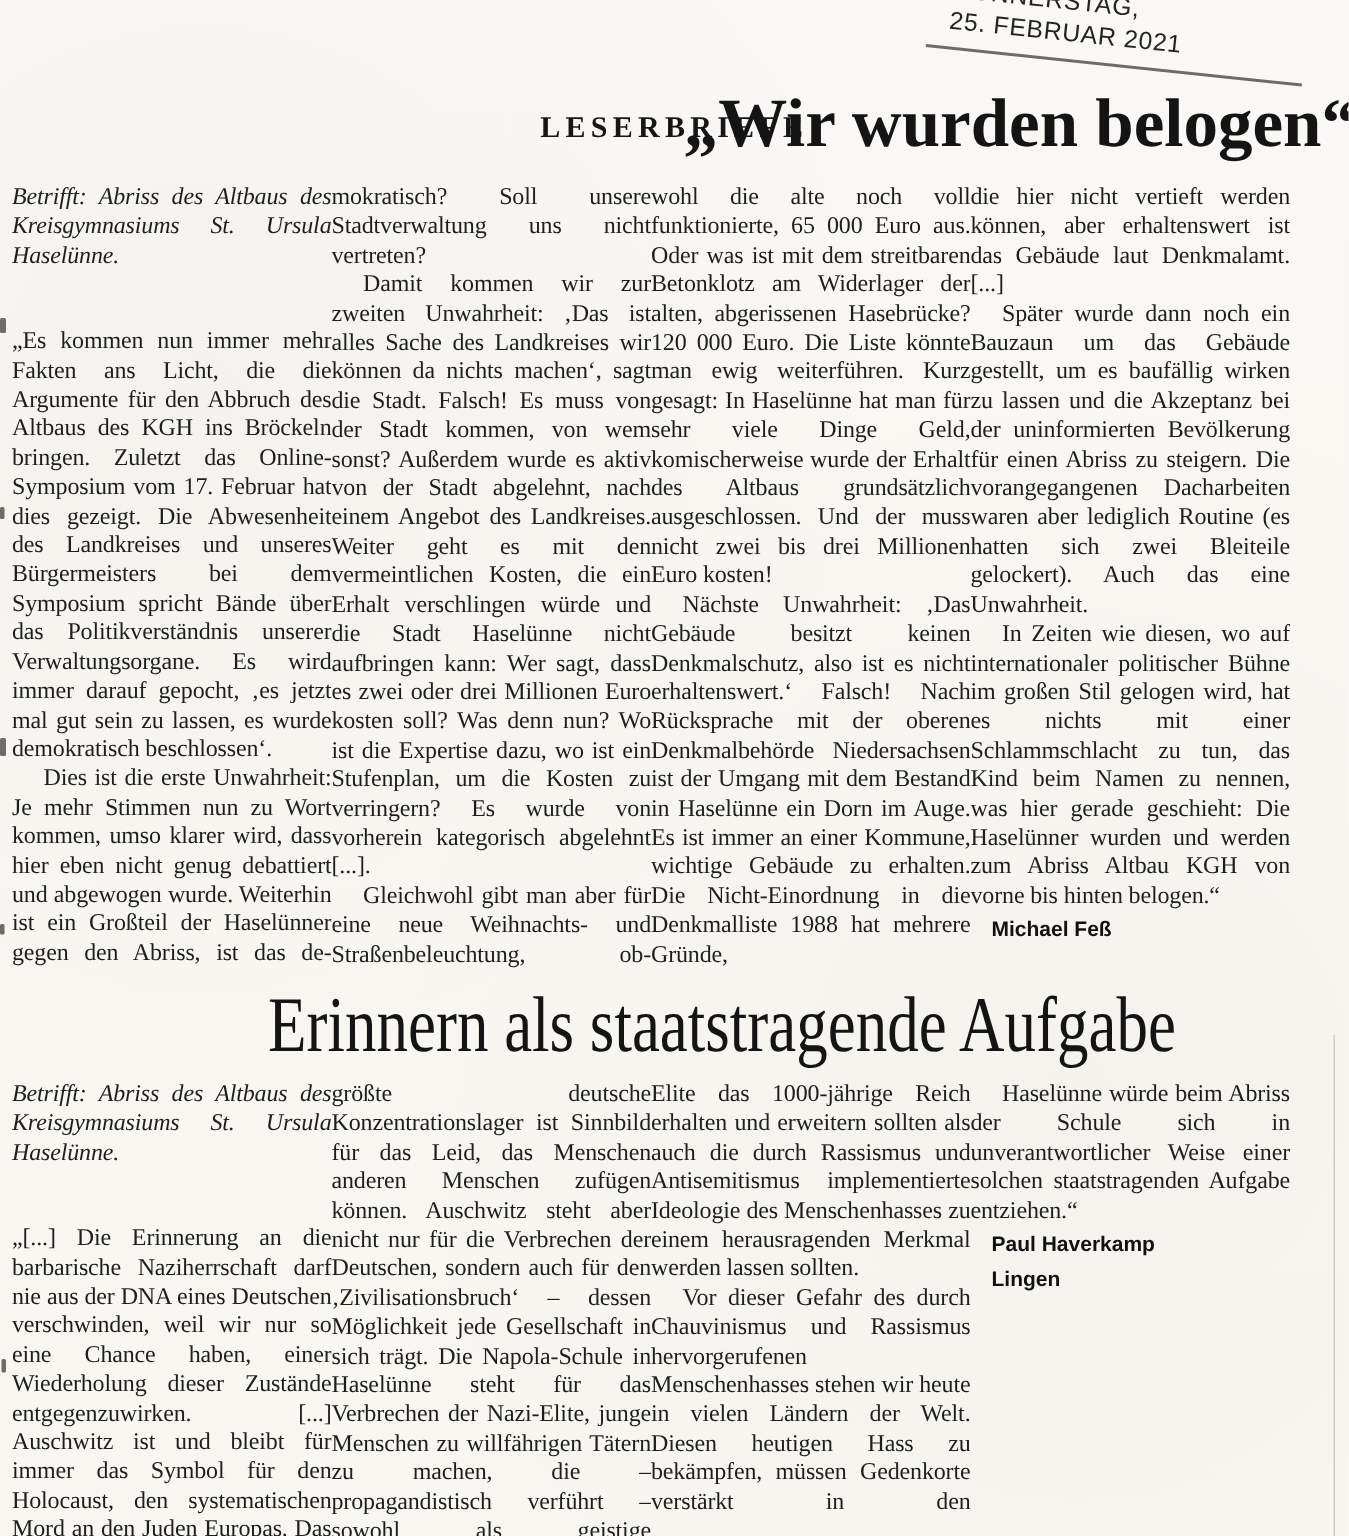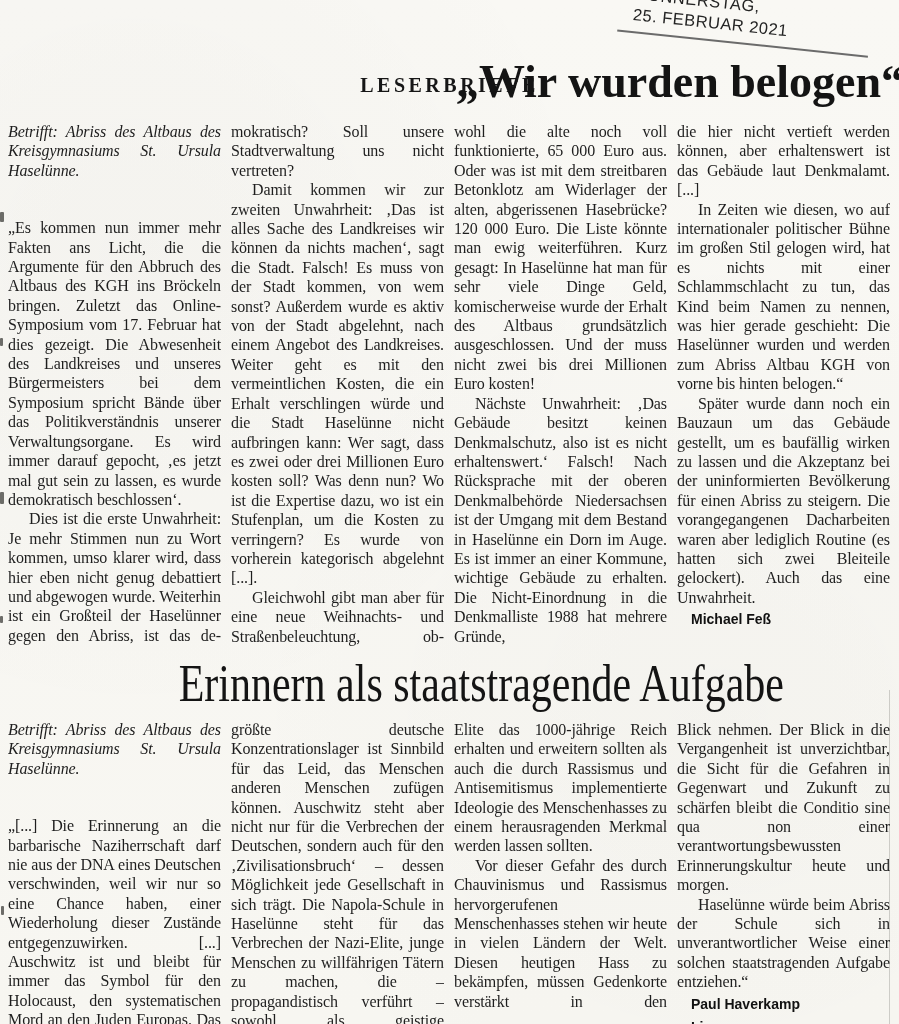--- a/index.html
+++ b/index.html
@@ -35,21 +35,21 @@
     position:absolute;top:52px;left:0;width:100%;margin:5px;text-align:right;
     font-weight:700;font-size:46px;line-height:50px;color:#141414;
   }
   
   .title2{
     position:absolute;top:656px;left:0;width:100%;margin:0;text-align:center;
     font-weight:400;font-size:50px;line-height:54px;color:#141414;padding-left:32px;
   }
   .title2 .inner{display:inline-block;transform:scale(.84,1.05);transform-origin:center;white-space:nowrap;}
   
-  .cols{position:absolute;left:8px;display:flex;gap:10px;}
+  .cols{position:absolute;left:8px;display:flex;}
   .cols.a1{top:122px;height:538px;}
   .cols.a2{top:720px;height:304px;}
   .col{width:213px;overflow:hidden;}
   .col p{
     margin:0;text-align:justify;
     font-size:16px;line-height:19.4px;letter-spacing:-.1px;
     hyphens:auto;-webkit-hyphens:auto;
   }
   p.intro{font-style:italic;margin-bottom:38px;}
   p.ind{text-indent:21px;}
@@ -93,42 +93,41 @@
       <p>mokratisch? Soll unsere Stadtverwaltung uns nicht vertreten?</p>
       <p class="ind">Damit kommen wir zur zweiten Unwahrheit: ‚Das ist alles Sache des Landkreises wir können da nichts machen‘, sagt die Stadt. Falsch! Es muss von der Stadt kommen, von wem sonst? Außerdem wurde es aktiv von der Stadt abgelehnt, nach einem Angebot des Landkreises. Weiter geht es mit den vermeintlichen Kosten, die ein Erhalt verschlingen würde und die Stadt Haselünne nicht aufbringen kann: Wer sagt, dass es zwei oder drei Millionen Euro kosten soll? Was denn nun? Wo ist die Expertise dazu, wo ist ein Stufenplan, um die Kosten zu verringern? Es wurde von vorherein kategorisch abgelehnt [...].</p>
       <p class="ind jl">Gleichwohl gibt man aber für eine neue Weihnachts- und Straßenbeleuchtung, ob-</p>
     </div>
     <div class="col">
       <p>wohl die alte noch voll funktionierte, 65 000 Euro aus. Oder was ist mit dem streitbaren Betonklotz am Widerlager der alten, abgerissenen Hasebrücke? 120 000 Euro. Die Liste könnte man ewig weiterführen. Kurz gesagt: In Haselünne hat man für sehr viele Dinge Geld, komischerweise wurde der Erhalt des Altbaus grundsätzlich ausgeschlossen. Und der muss nicht zwei bis drei Millionen Euro kosten!</p>
       <p class="ind jl">Nächste Unwahrheit: ‚Das Gebäude besitzt keinen Denkmalschutz, also ist es nicht erhaltenswert.‘ Falsch! Nach Rücksprache mit der oberen Denkmalbehörde Niedersachsen ist der Umgang mit dem Bestand in Haselünne ein Dorn im Auge. Es ist immer an einer Kommune, wichtige Gebäude zu erhalten. Die Nicht-Einordnung in die Denkmalliste 1988 hat mehrere Gründe,</p>
     </div>
     <div class="col">
       <p>die hier nicht vertieft werden können, aber erhaltenswert ist das Gebäude laut Denkmalamt. [...]</p>
+      <p class="ind">Später wurde dann noch ein Bauzaun um das Gebäude gestellt, um es baufällig wirken zu lassen und die Akzeptanz bei der uninformierten Bevölkerung für einen Abriss zu steigern. Die vorangegangenen Dacharbeiten waren aber lediglich Routine (es hatten sich zwei Bleiteile gelockert). Auch das eine Unwahrheit.</p>
       <p class="ind">In Zeiten wie diesen, wo auf internationaler politischer Bühne im großen Stil gelogen wird, hat es nichts mit einer Schlammschlacht zu tun, das Kind beim Namen zu nennen, was hier gerade geschieht: Die Haselünner wurden und werden zum Abriss Altbau KGH von vorne bis hinten belogen.“</p>
-      <p class="ind">Später wurde dann noch ein Bauzaun um das Gebäude gestellt, um es baufällig wirken zu lassen und die Akzeptanz bei der uninformierten Bevölkerung für einen Abriss zu steigern. Die vorangegangenen Dacharbeiten waren aber lediglich Routine (es hatten sich zwei Bleiteile gelockert). Auch das eine Unwahrheit.</p>
       <div class="sig">Michael Feß</div>
     </div>
   </div>
 
   <h2 class="title2"><span class="inner">Erinnern als staatstragende Aufgabe</span></h2>
 
   <div class="cols a2">
     <div class="col">
       <p class="intro">Betrifft: Abriss des Altbaus des Kreisgymnasiums St. Ursula Haselünne.</p>
       <p class="jl">„[...] Die Erinnerung an die barbarische Naziherrschaft darf nie aus der DNA eines Deutschen verschwinden, weil wir nur so eine Chance haben, einer Wiederholung dieser Zustände entgegenzuwirken. [...] Auschwitz ist und bleibt für immer das Symbol für den Holocaust, den systematischen Mord an den Juden Europas. Das</p>
     </div>
     <div class="col">
       <p class="jl">größte deutsche Konzentrationslager ist Sinnbild für das Leid, das Menschen anderen Menschen zufügen können. Auschwitz steht aber nicht nur für die Verbrechen der Deutschen, sondern auch für den ‚Zivilisationsbruch‘ – dessen Möglichkeit jede Gesellschaft in sich trägt. Die Napola-Schule in Haselünne steht für das Verbrechen der Nazi-Elite, junge Menschen zu willfährigen Tätern zu machen, die – propagandistisch verführt – sowohl als geistige</p>
     </div>
     <div class="col">
       <p>Elite das 1000-jährige Reich erhalten und erweitern sollten als auch die durch Rassismus und Antisemitismus implementierte Ideologie des Menschenhasses zu einem herausragenden Merkmal werden lassen sollten.</p>
       <p class="ind jl">Vor dieser Gefahr des durch Chauvinismus und Rassismus hervorgerufenen Menschenhasses stehen wir heute in vielen Ländern der Welt. Diesen heutigen Hass zu bekämpfen, müssen Gedenkorte verstärkt in den</p>
     </div>
     <div class="col">
-      <p>Blick nehmen. Der Blick in die Vergangenheit ist unverzichtbar, die Sicht für die Gefahren in Gegenwart und Zukunft zu schärfen bleibt die Conditio sine qua non einer verantwortungsbewussten Erinnerungskultur heute und morgen.</p>
       <p class="ind">Haselünne würde beim Abriss der Schule sich in unverantwortlicher Weise einer solchen staatstragenden Aufgabe entziehen.“</p>
       <div class="sig">Paul Haverkamp</div>
       <div class="sig">Lingen</div>
     </div>
   </div>
 
   <div class="artifact art1"></div>
   <div class="artifact art2"></div>
   <div class="artifact art3"></div>
   <div class="artifact art4"></div>

